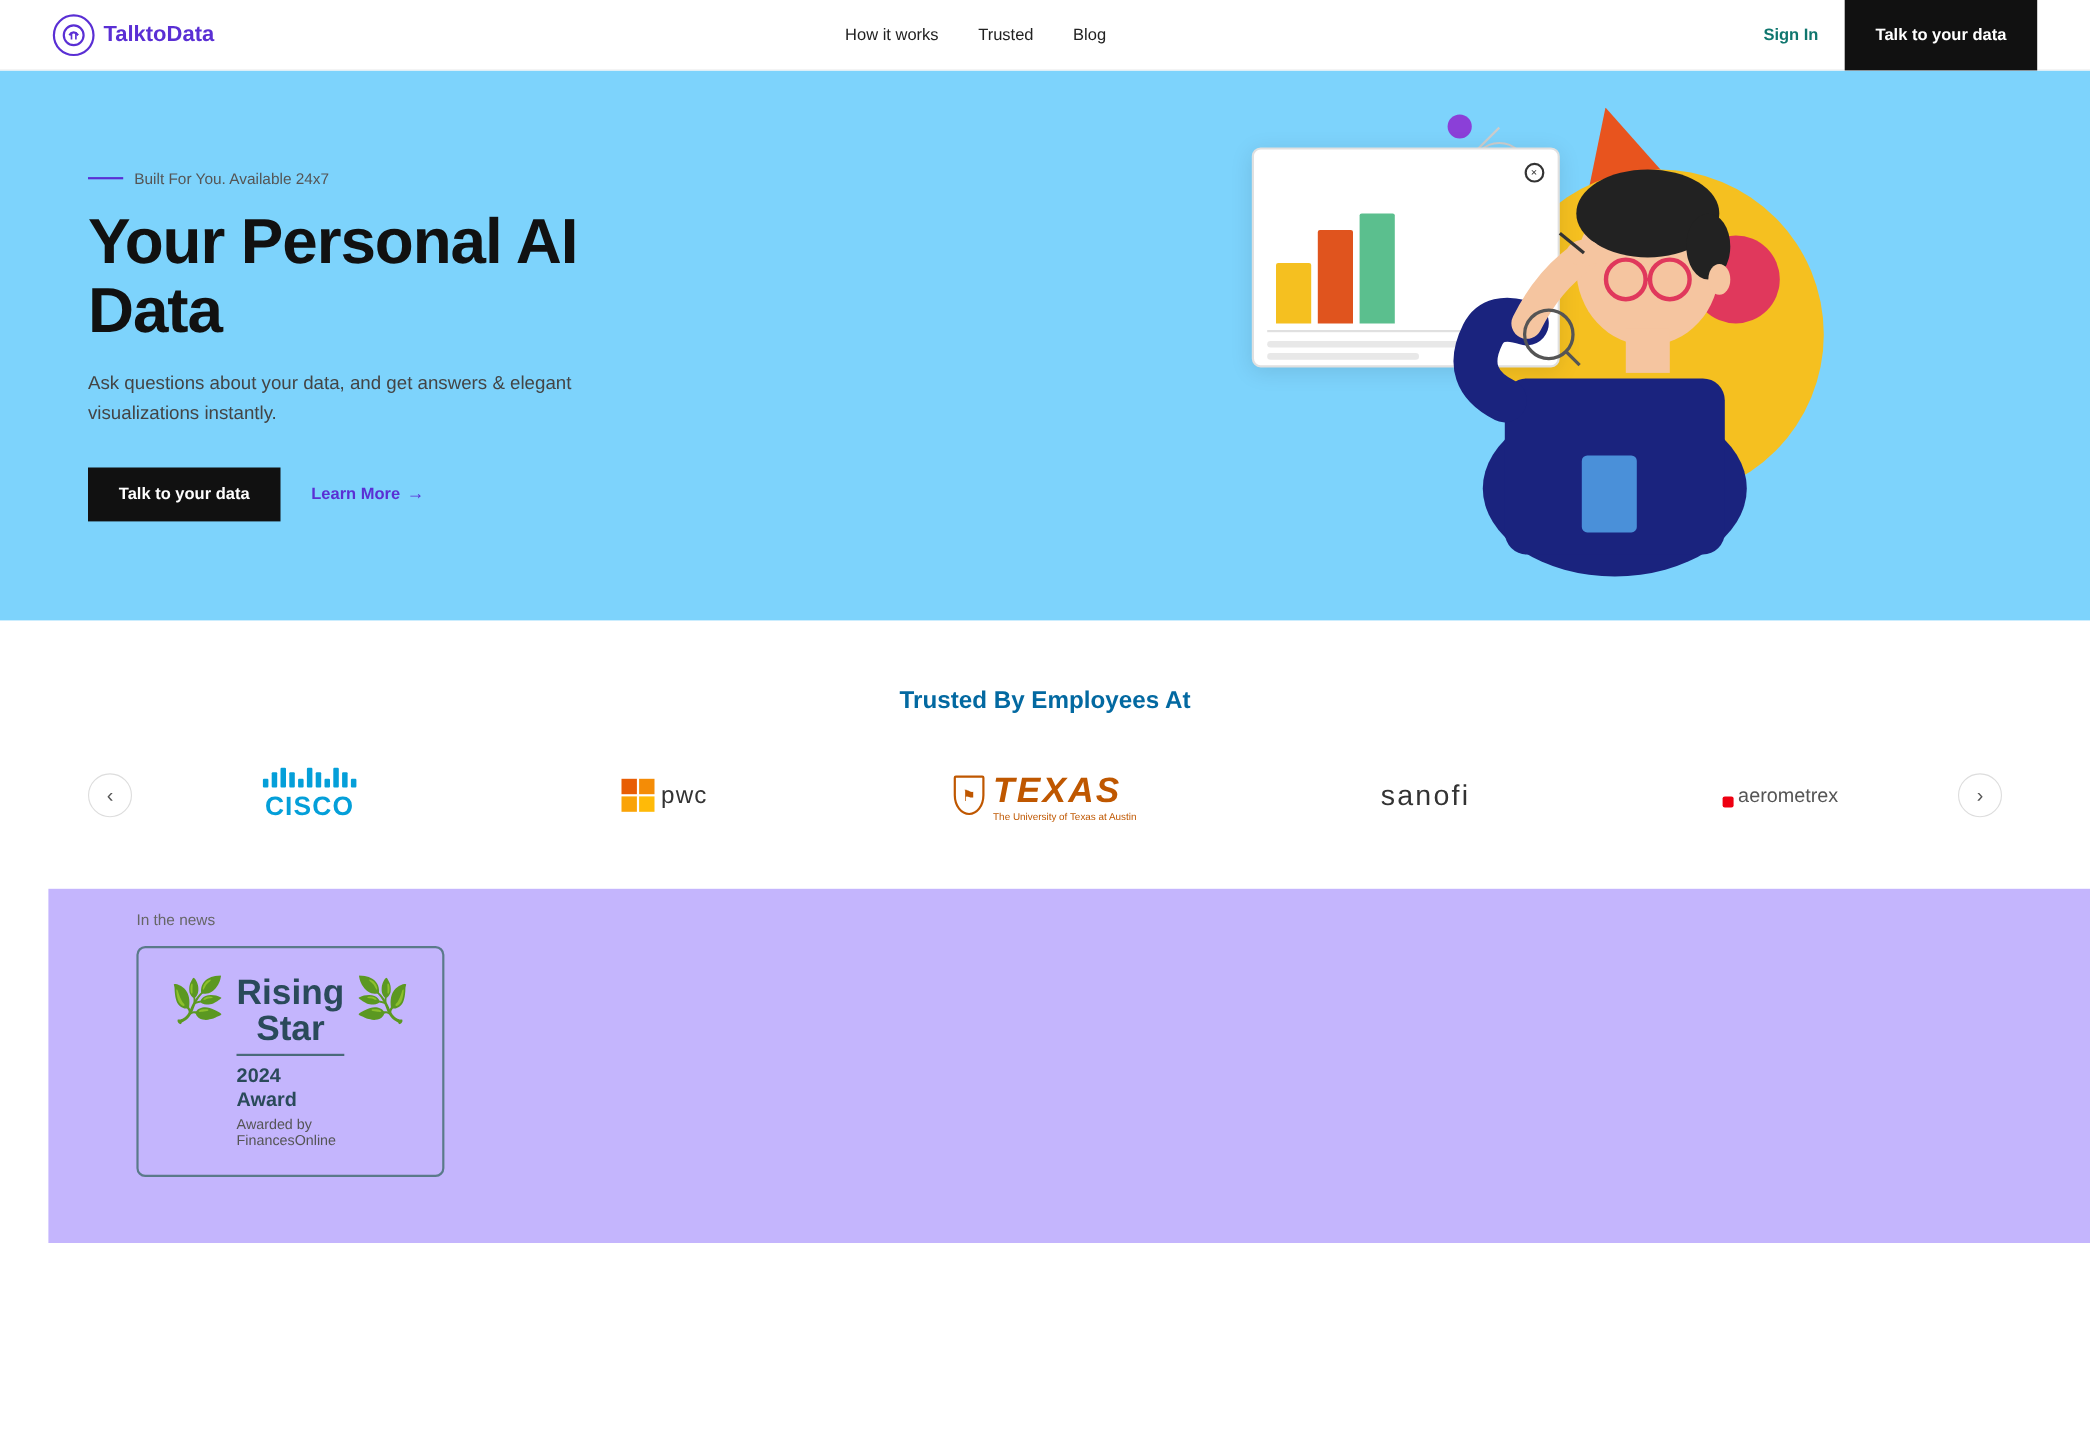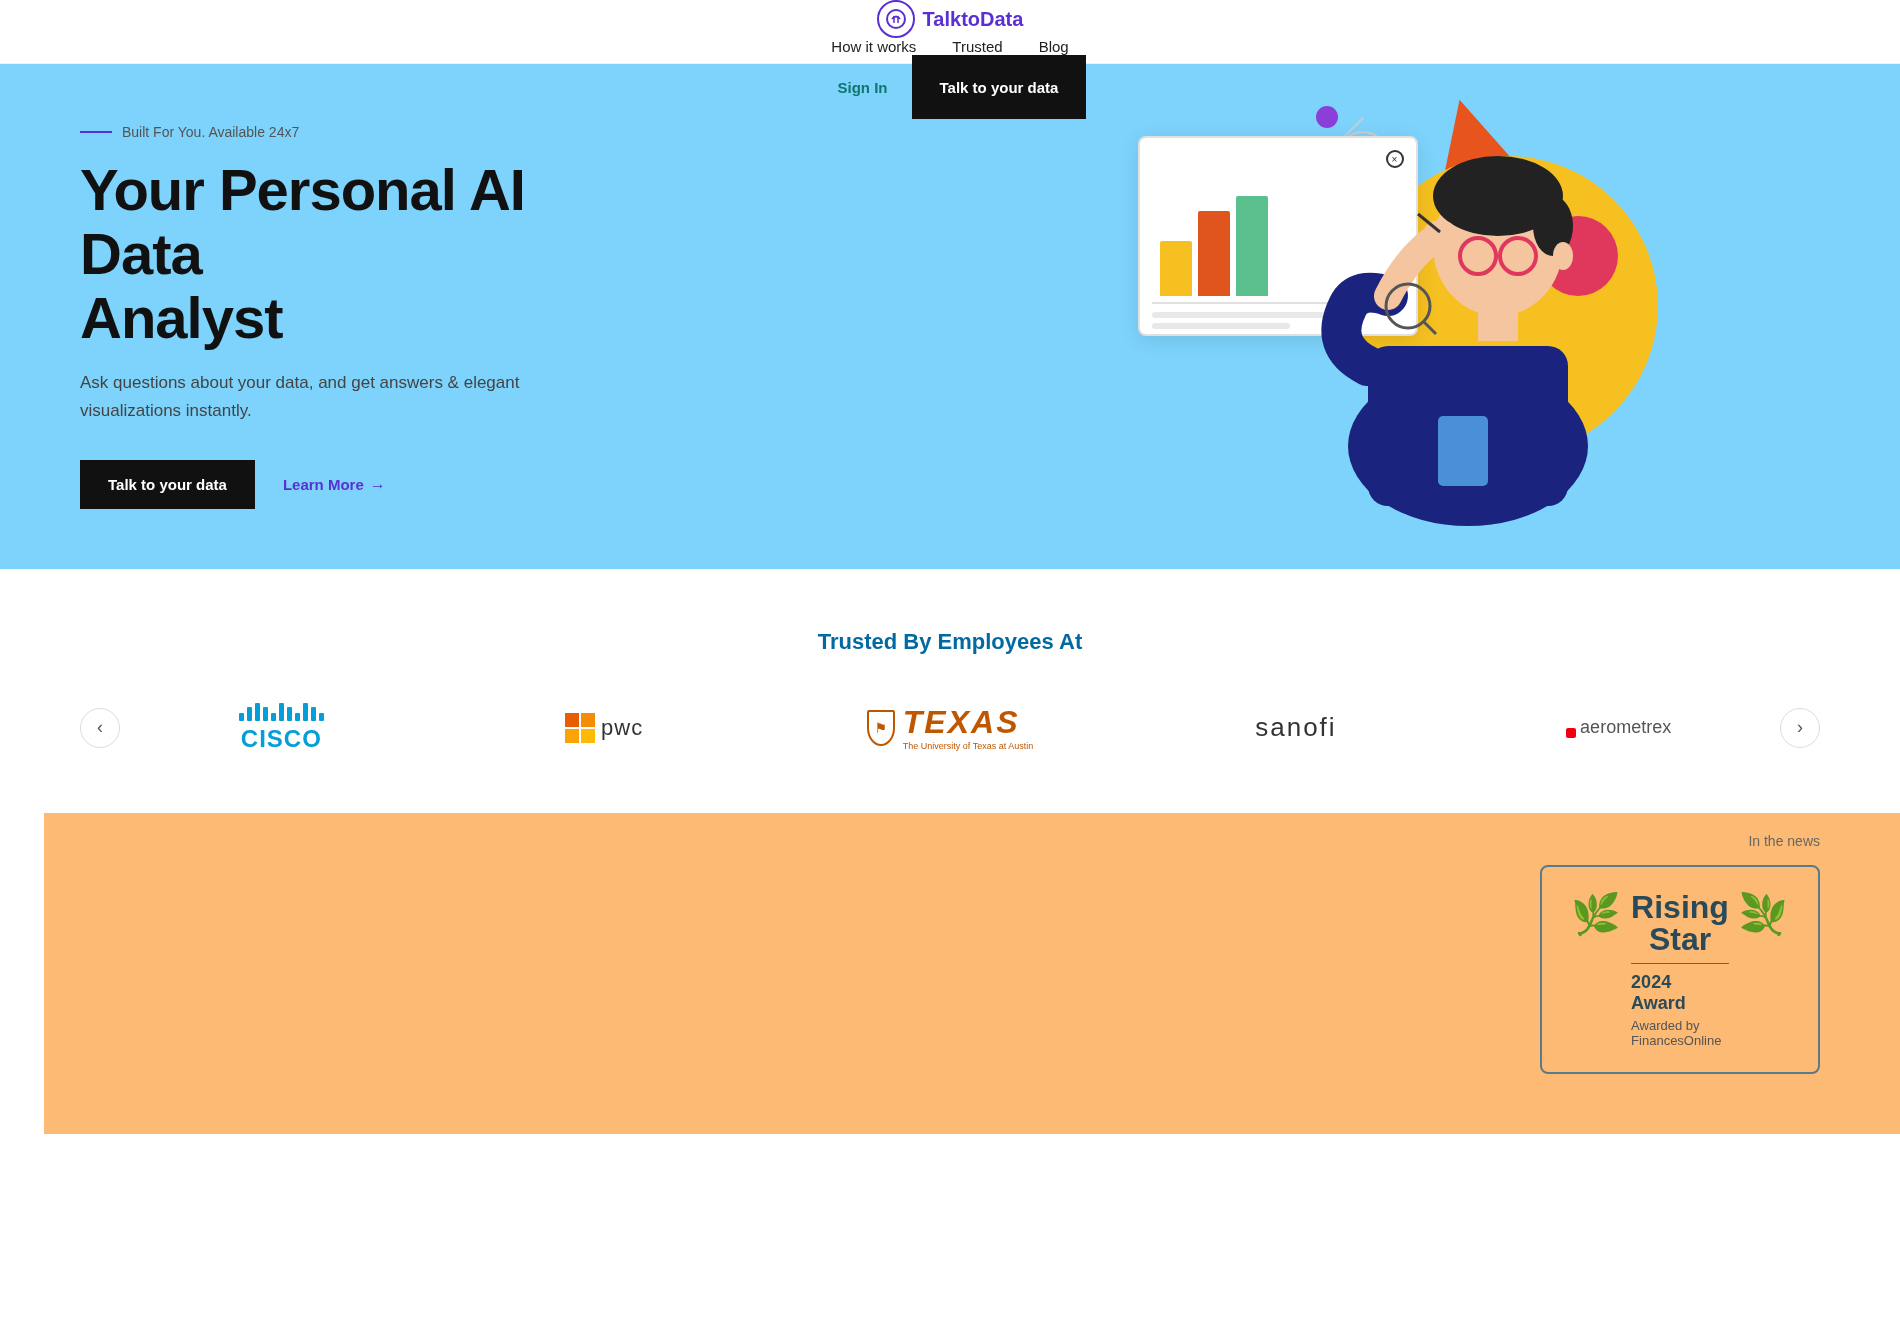--- a/index.html
+++ b/index.html
@@ -2,21 +2,21 @@
 <html><head>
   <meta charset="utf-8">
   <style>
     * { margin: 0; padding: 0; box-sizing: border-box; }
     body { font-family: -apple-system, BlinkMacSystemFont, 'Segoe UI', sans-serif; background: #fff; overflow-x: hidden; }
 
     
     nav {
       display: flex; align-items: center; justify-content: space-between;
       padding: 0 48px; height: 64px; background: #fff;
-      border-bottom: 1px solid #f0f0f0; position: sticky; top: 0; z-index: 100; flex-direction: column;
+      border-bottom: 1px solid #f0f0f0; position: sticky; top: 0; z-index: 100;
     }
     .nav-logo {
       display: flex; align-items: center; gap: 8px; font-size: 20px; font-weight: 700;
       color: #5a2fd4; text-decoration: none;
     }
     .logo-icon {
       width: 38px; height: 38px; border: 2px solid #5a2fd4; border-radius: 50%;
       display: flex; align-items: center; justify-content: center; font-size: 16px;
     }
     .nav-links { display: flex; align-items: center; gap: 36px; }
@@ -191,21 +191,21 @@
     
     .sanofi-text { font-size: 26px; font-weight: 500; color: #333; letter-spacing: 2px; }
 
     
     .aerometrex-logo { display: flex; align-items: flex-end; gap: 4px; }
     .aerometrex-dot { width: 10px; height: 10px; background: #e01; border-radius: 2px; }
     .aerometrex-text { font-size: 18px; color: #555; font-weight: 500; }
 
     
     .news-section {
-      background: #fdba74; padding: 20px 80px 60px; display: flex; flex-direction: column; align-items: flex-end; margin-left: 44px;
+      background: #c4b5fd; padding: 20px 80px 60px; display: flex; flex-direction: column; align-items: flex-start; margin-left: 44px;
     }
     .news-label { font-size: 14px; color: #666; margin-bottom: 16px; }
     .award-badge {
       display: flex; flex-direction: column; align-items: center;
       border: 2px solid #5a7a8a; border-radius: 8px; padding: 24px 40px;
       position: relative; max-width: 280px;
     }
     .award-laurels {
       display: flex; align-items: flex-start; gap: 10px;
     }
@@ -245,21 +245,20 @@
 </nav>
 
 <section class="hero">
   <div class="hero-content">
     <div class="hero-badge">
       <div class="hero-badge-line"></div>
       <span class="hero-badge-text">Built For You. Available 24x7</span>
     </div>
     <h1 class="hero-title">
       <span>Your Personal AI Data</span><br>
-      <span>Analyst</span>
     </h1>
     <p class="hero-subtitle">Ask questions about your data, and get answers &amp; elegant visualizations instantly.</p>
     <div class="hero-actions">
       <button class="btn-talk-hero">Talk to your data</button>
       <a class="btn-learn-more" href="#">
         <span>Learn More</span>
         <span class="arrow">→</span>
       </a>
     </div>
   </div>

